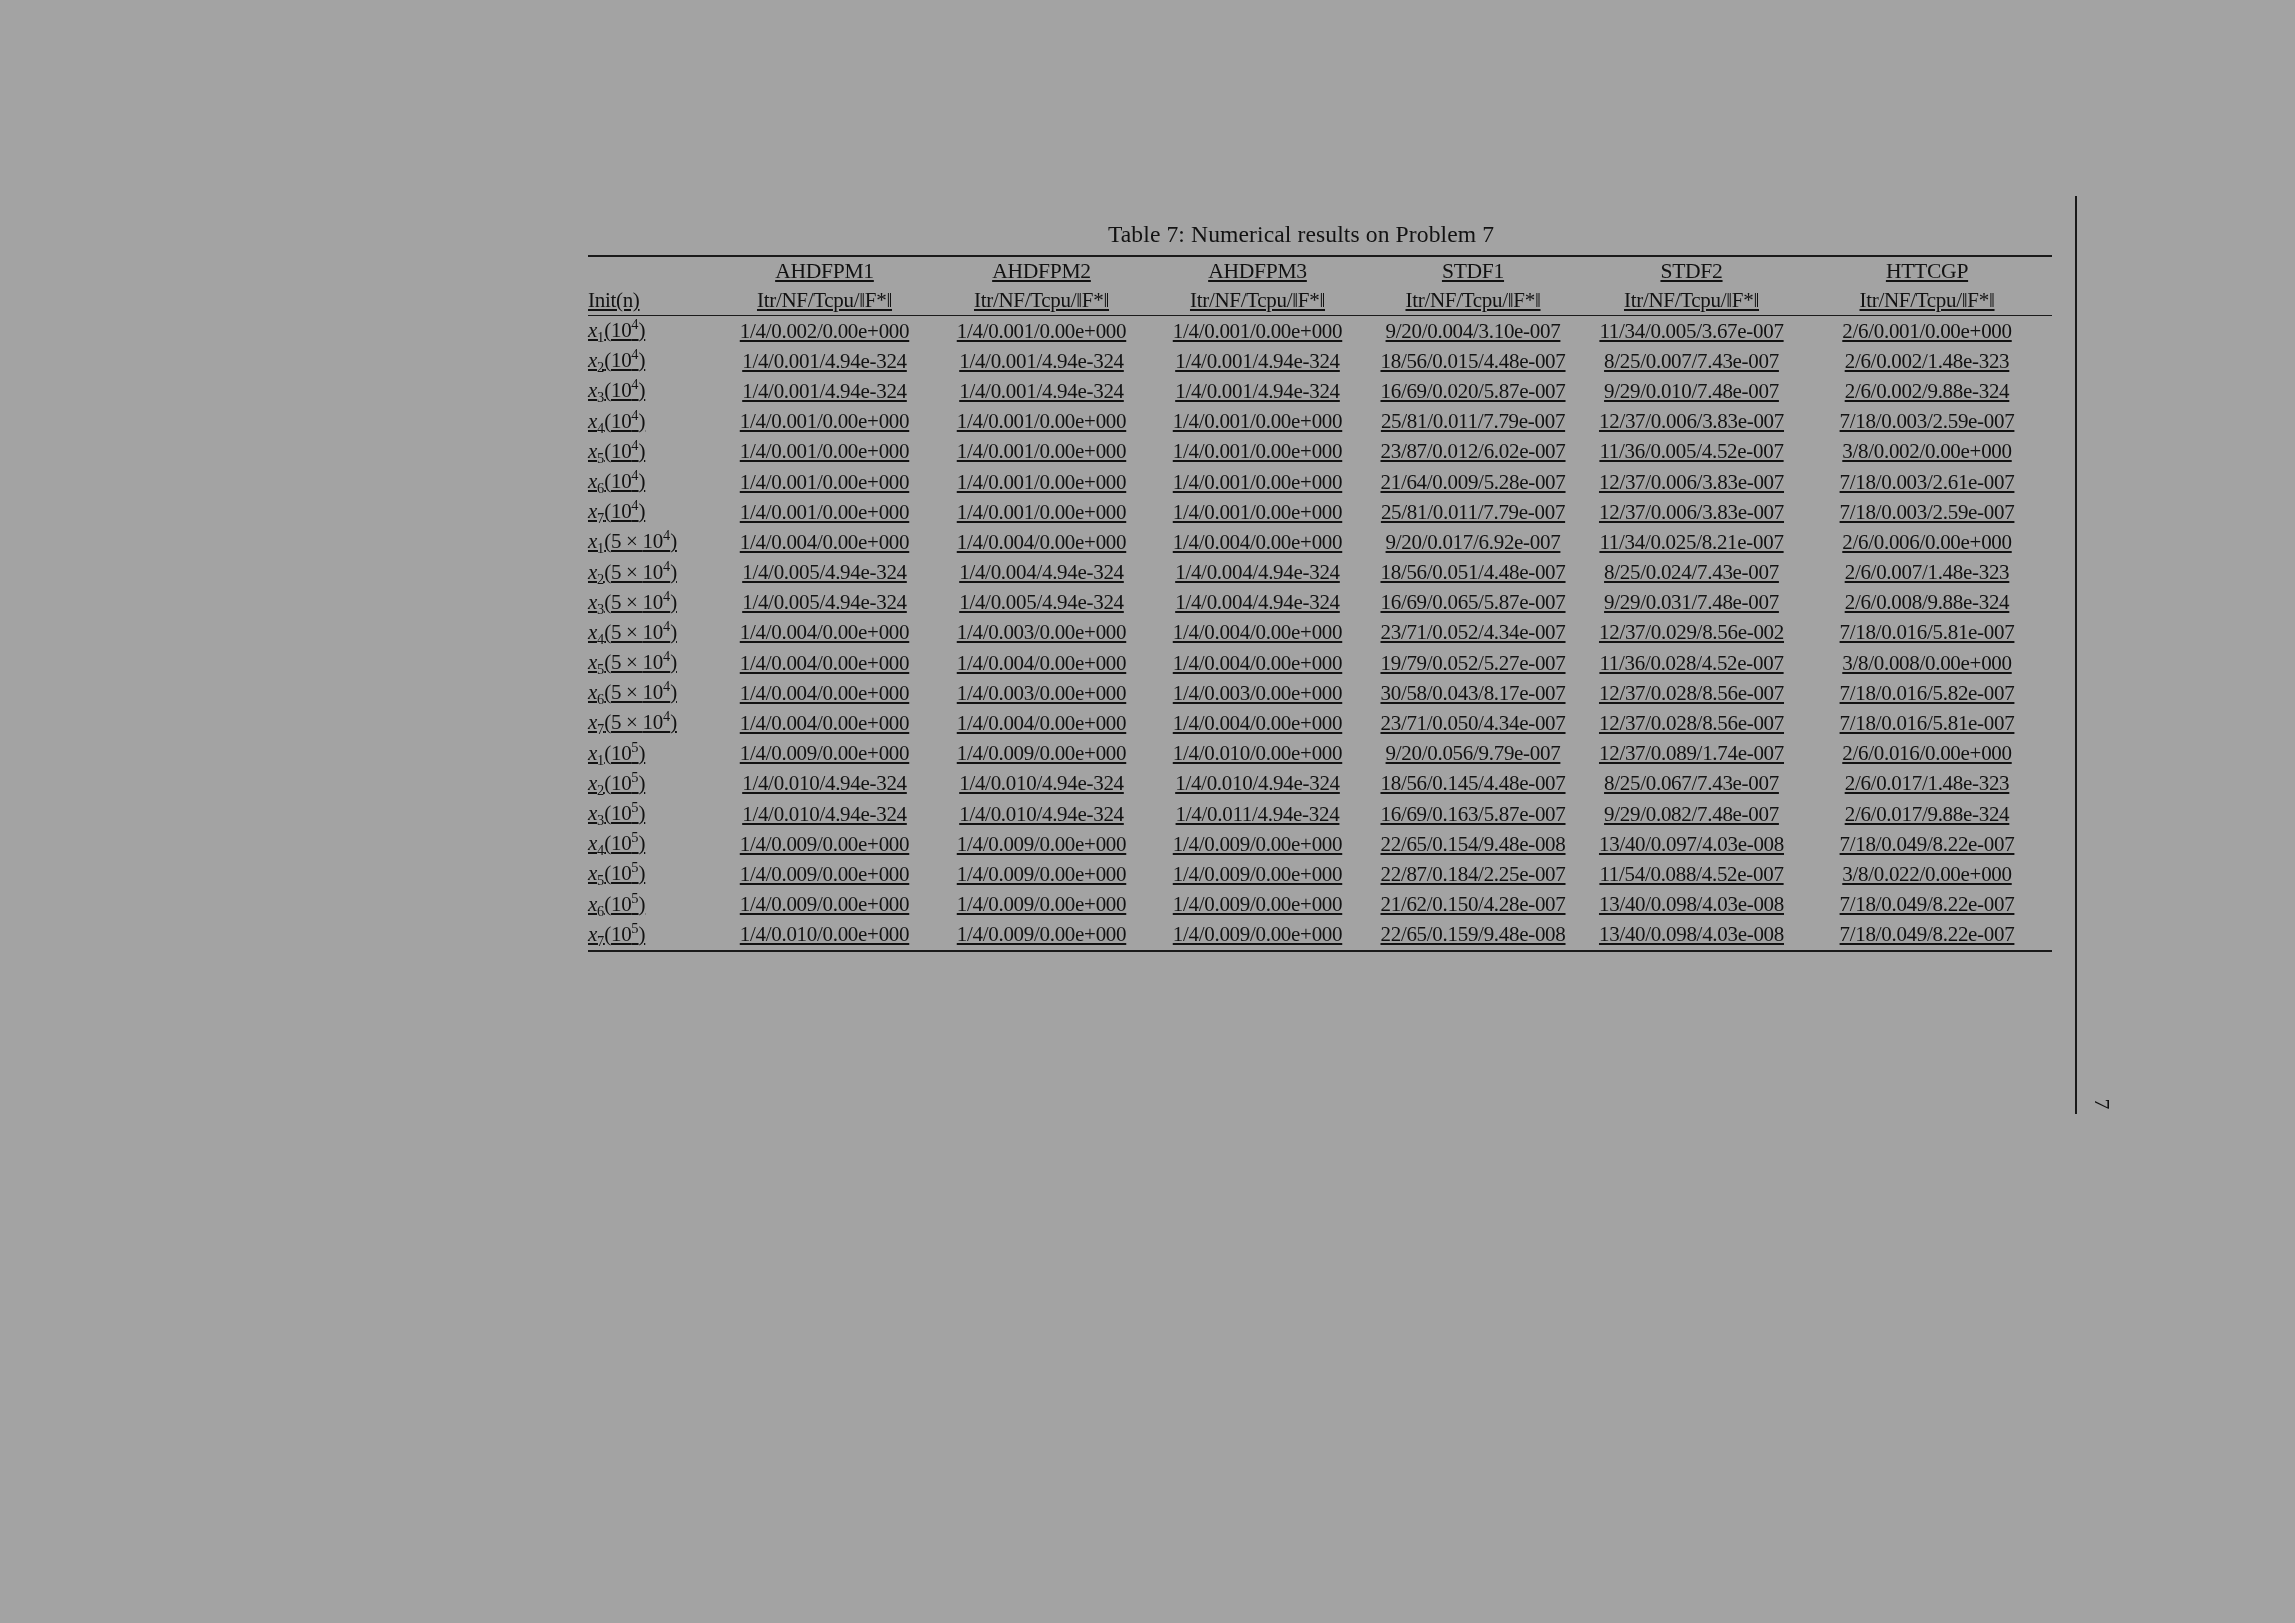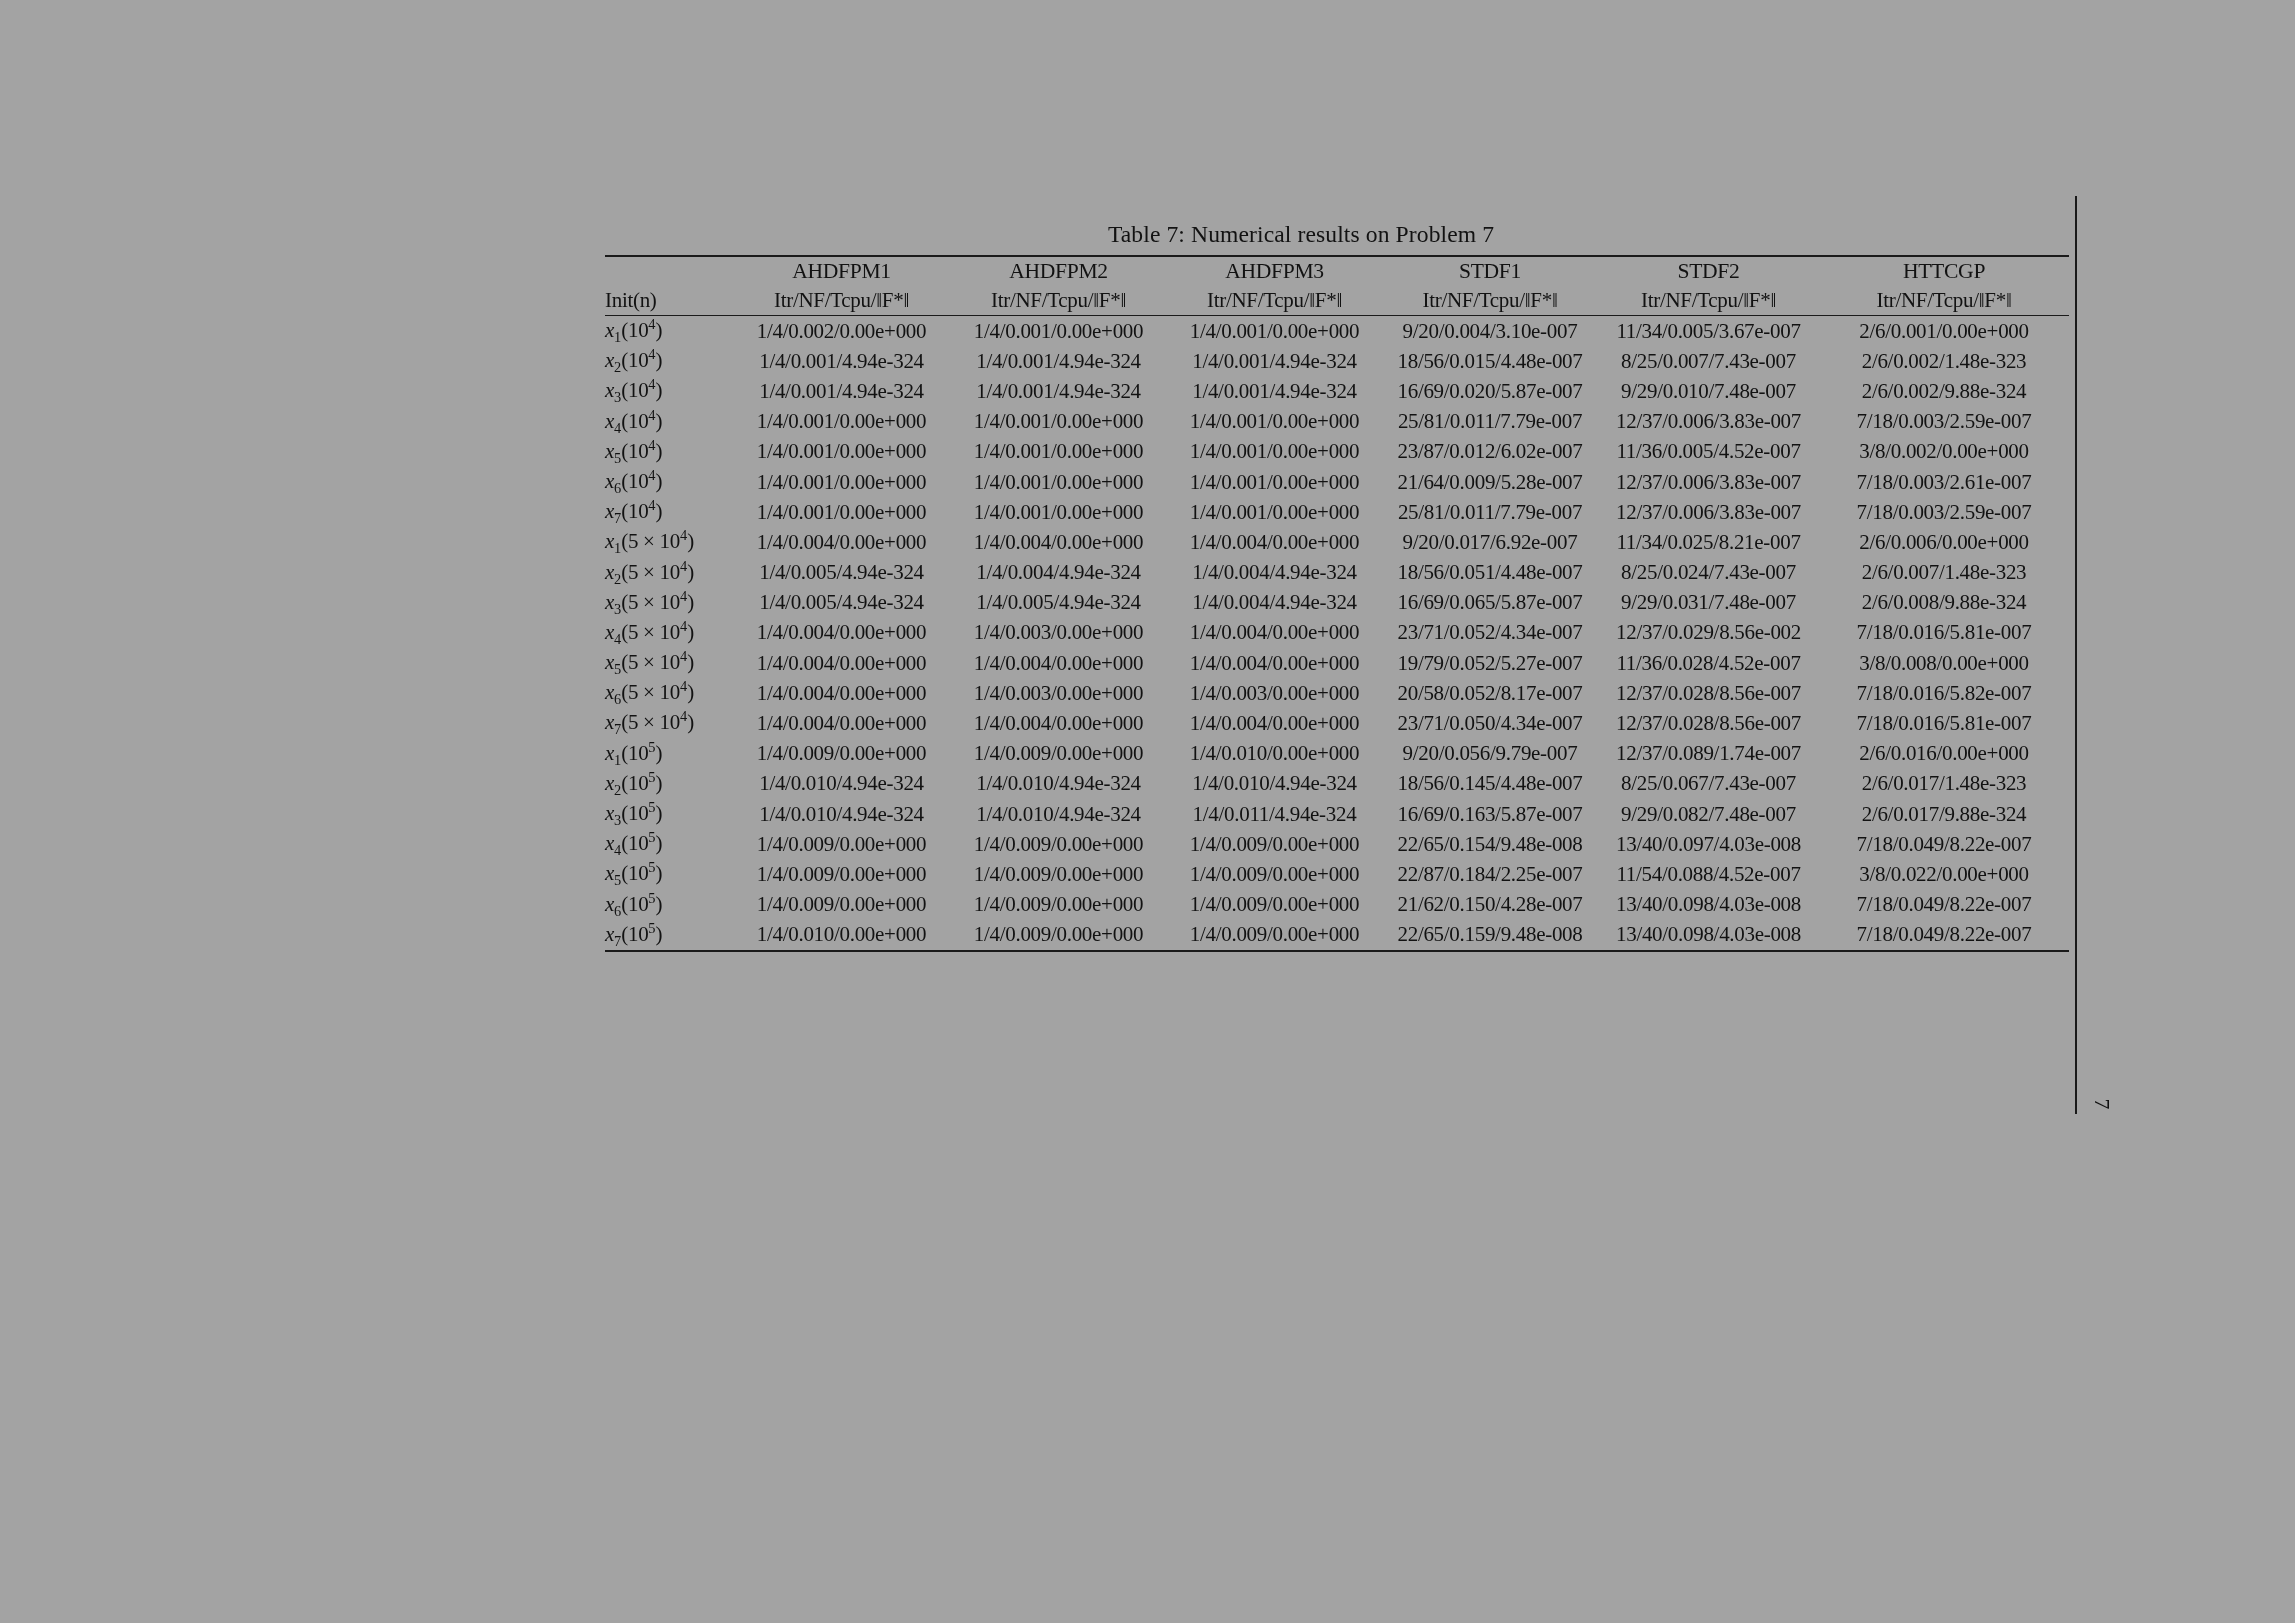--- a/index.html
+++ b/index.html
@@ -15,27 +15,28 @@
   .caption{
     position:absolute;
     left:569px;top:221px;width:1464px;
     text-align:center;
     font-size:23.6px;
     letter-spacing:0.1px;
     white-space:nowrap;
   }
   table.results{
     position:absolute;
-    left:605px;top:255px;
+    left:588px;top:255px;
     width:1464px;
     border-collapse:collapse;
     table-layout:fixed;
     border-top:2px solid #1a1a1a;
     border-bottom:2px solid #1a1a1a;
     font-size:21px;
+    text-decoration:underline;
   }
   table.results th, table.results td{
     padding:0;
     white-space:nowrap;
     overflow:visible;
     font-weight:normal;
     letter-spacing:-0.3px;
     vertical-align:middle;
   }
   thead tr.groups th{height:29px;text-align:center;font-size:21.6px;}
@@ -207,21 +208,21 @@
     <td>1/4/0.004/0.00e+000</td>
     <td>19/79/0.052/5.27e-007</td>
     <td>11/36/0.028/4.52e-007</td>
     <td>3/8/0.008/0.00e+000</td>
   </tr>
         <tr>
     <td class="init"><span class="var">x</span><sub>6</sub><span>(</span><span>5 × </span><span>10</span><sup>4</sup><span>)</span></td>
     <td>1/4/0.004/0.00e+000</td>
     <td>1/4/0.003/0.00e+000</td>
     <td>1/4/0.003/0.00e+000</td>
-    <td>20/58/0.052/8.17e-007</td>
+    <td>30/58/0.043/8.17e-007</td>
     <td>12/37/0.028/8.56e-007</td>
     <td>7/18/0.016/5.82e-007</td>
   </tr>
         <tr>
     <td class="init"><span class="var">x</span><sub>7</sub><span>(</span><span>5 × </span><span>10</span><sup>4</sup><span>)</span></td>
     <td>1/4/0.004/0.00e+000</td>
     <td>1/4/0.004/0.00e+000</td>
     <td>1/4/0.004/0.00e+000</td>
     <td>23/71/0.050/4.34e-007</td>
     <td>12/37/0.028/8.56e-007</td>

